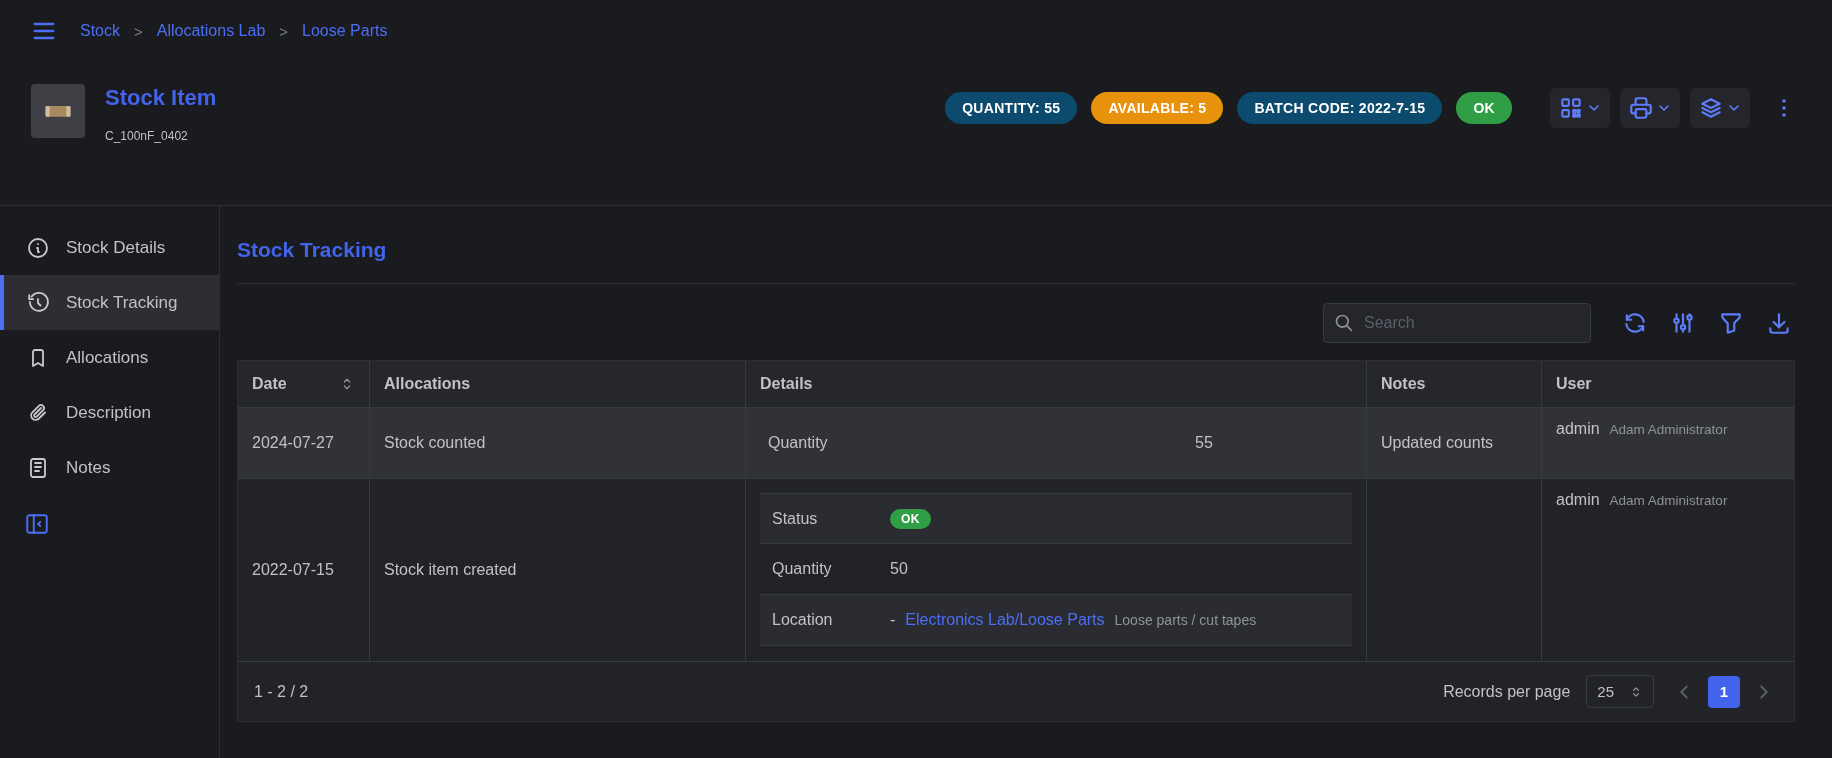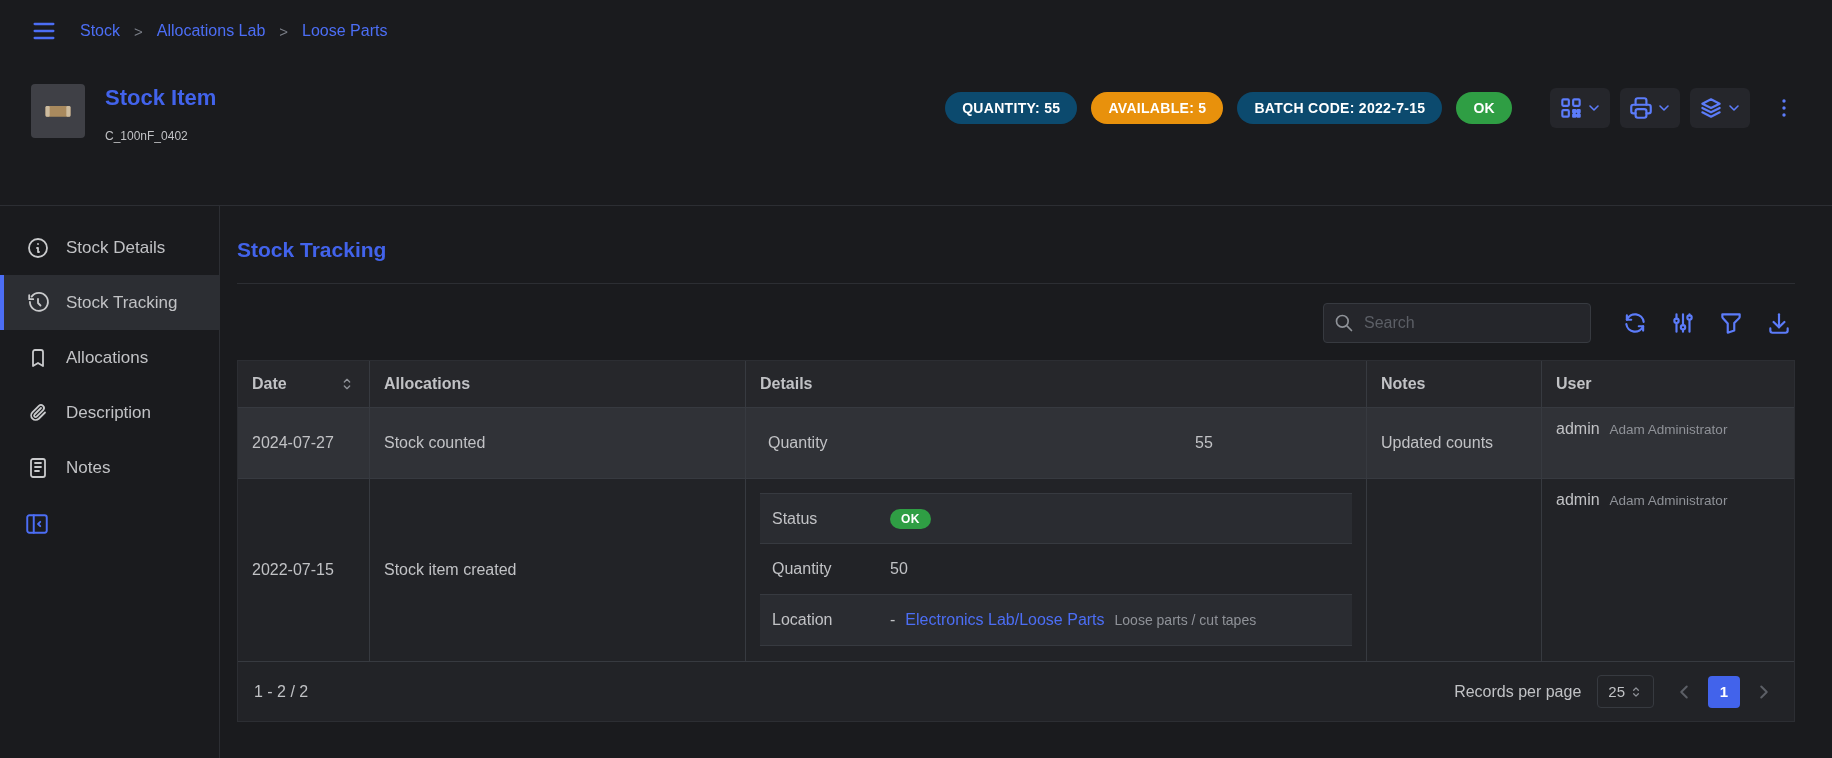--- a/index.html
+++ b/index.html
@@ -85,21 +85,21 @@
   .loc-suffix { font-size:14px; color:#8f9298; }
 
   .user-cell { gap:10px; align-items:baseline; }
   .user-name { font-size:16px; }
   .user-full { font-size:13.5px; color:#8f9298; }
 
   
   .tfooter { display:flex; align-items:center; border-top:1px solid #373A40; height:60px; padding:0 16px; font-size:16px; }
   .range-label { margin-right:auto; }
   .records-group { display:flex; align-items:center; gap:16px; }
-  .page-size-select { display:flex; align-items:center; gap:4px; border:1px solid #373A40; border-radius:4px; padding:7px 10px; font-size:15px; background:#222327; cursor:pointer; color:#C1C2C5; }
+  .page-size-select { display:flex; align-items:center; gap:15px; border:1px solid #373A40; border-radius:4px; padding:7px 10px; font-size:15px; background:#222327; cursor:pointer; color:#C1C2C5; }
   .page-size-select .icon { color:#8f9298; }
   .pager { display:flex; align-items:center; gap:10px; margin-left:16px; }
   .pager-chevron { background:none; border:none; color:#5c5f66; width:28px; height:28px; display:flex; align-items:center; justify-content:center; cursor:pointer; }
   .page-btn-active { width:32px; height:32px; border-radius:4px; background:#4263eb; border:none; color:#fff; font-weight:600; font-size:15px; display:flex; align-items:center; justify-content:center; cursor:pointer; }
 </style>
 </head>
 <body>
 
 <div class="app">
 

